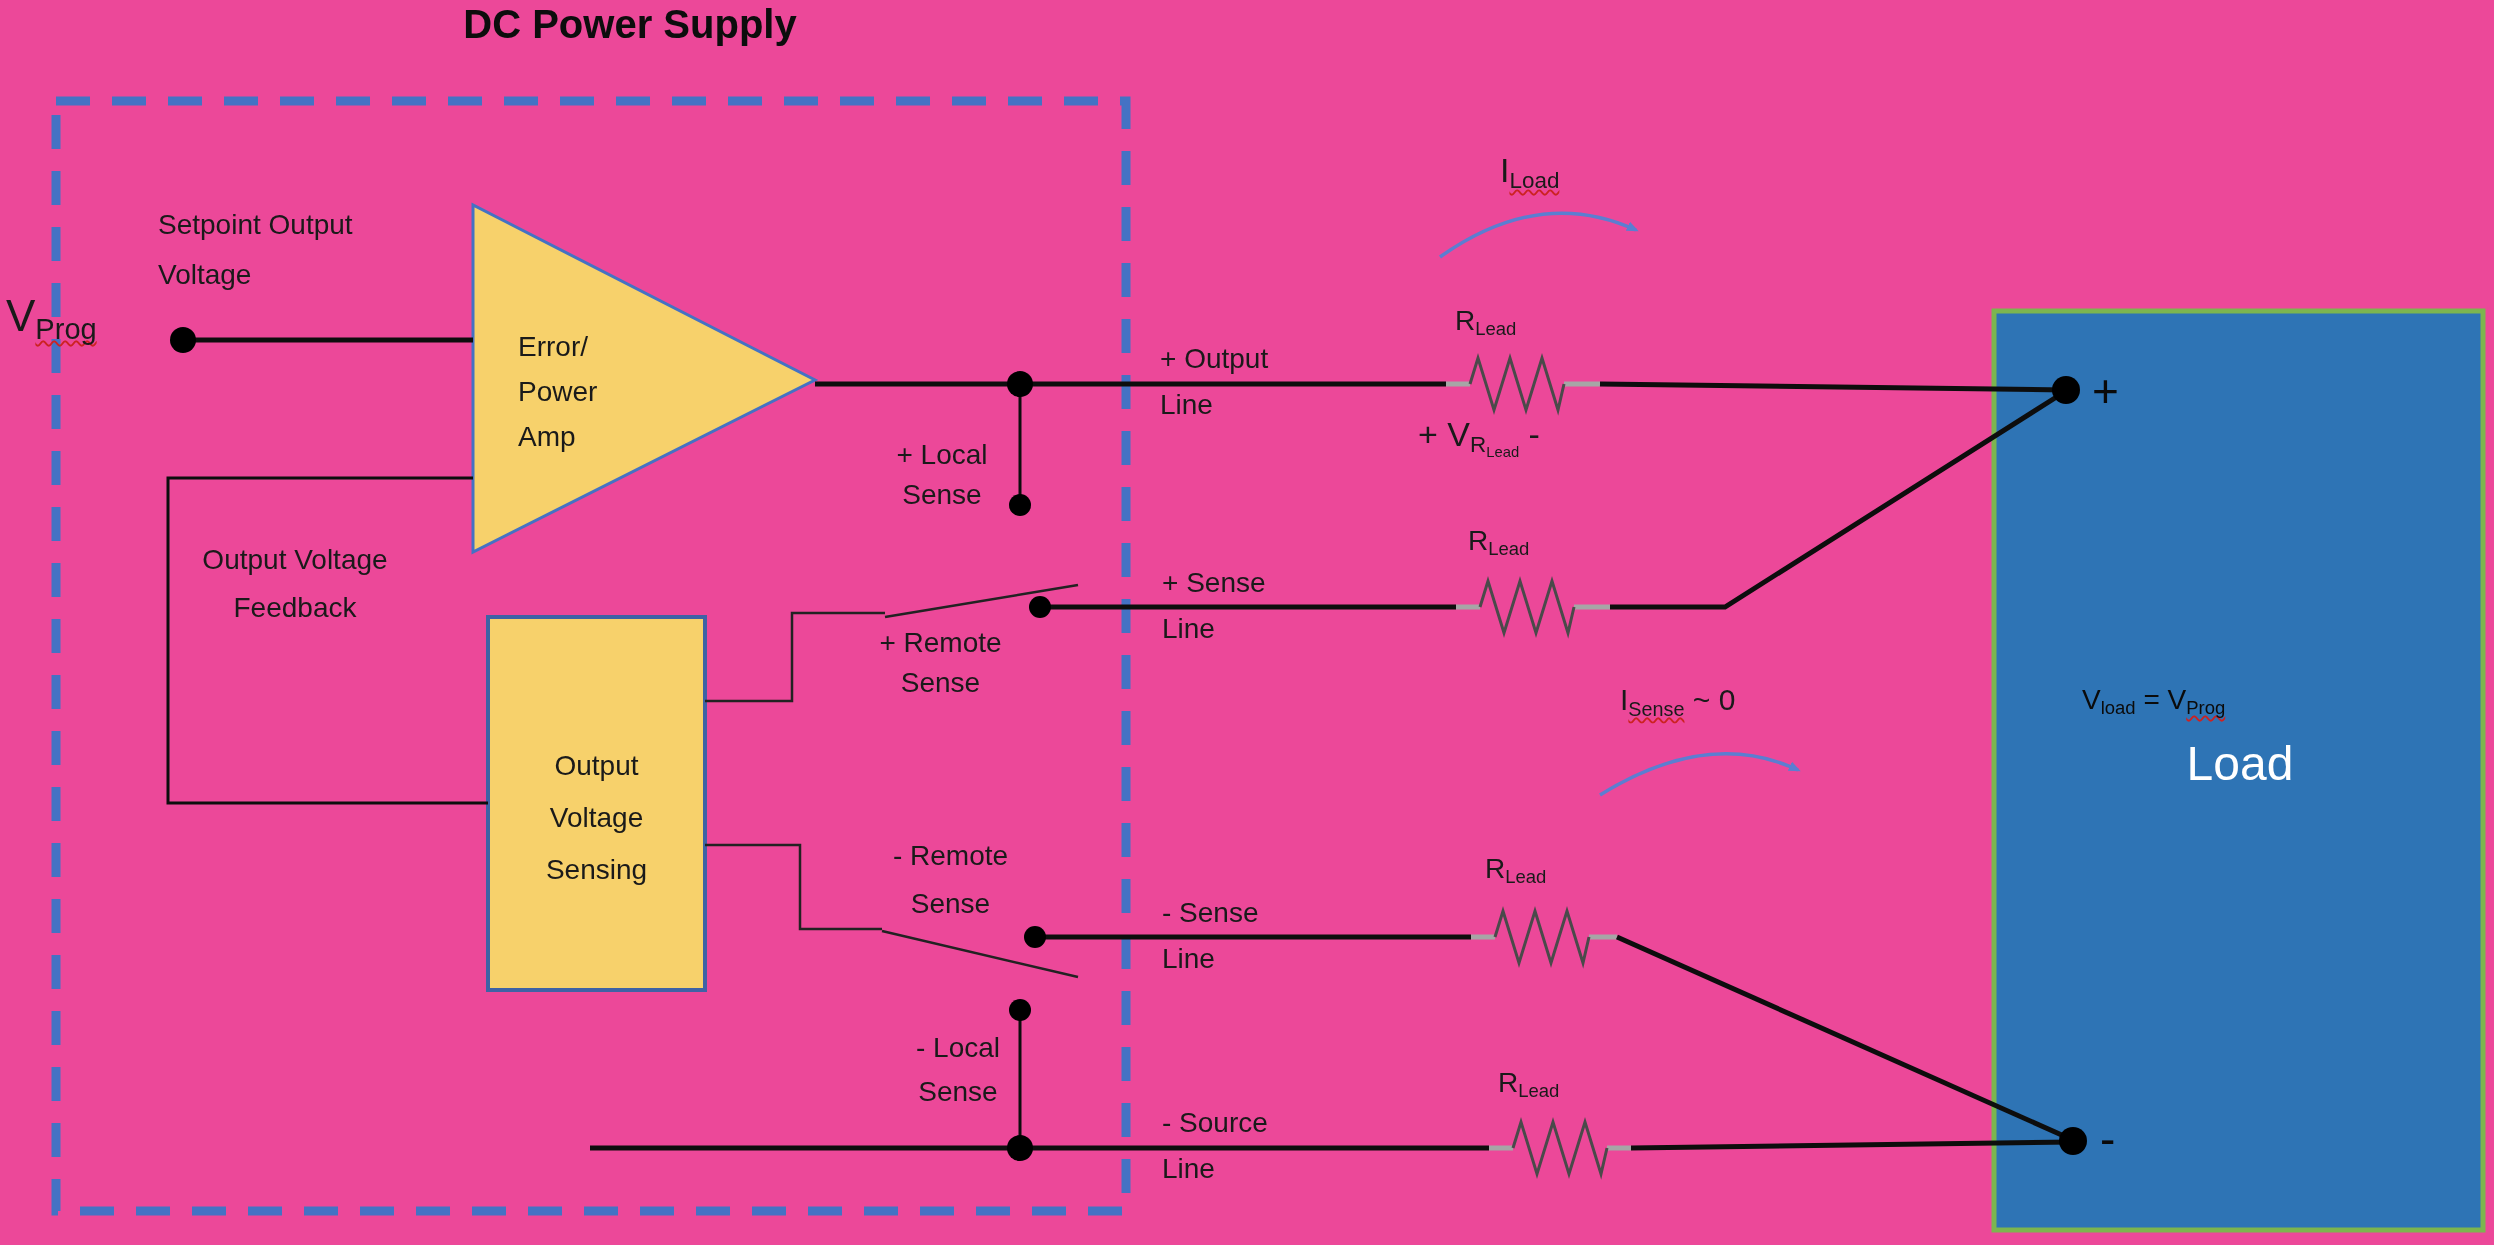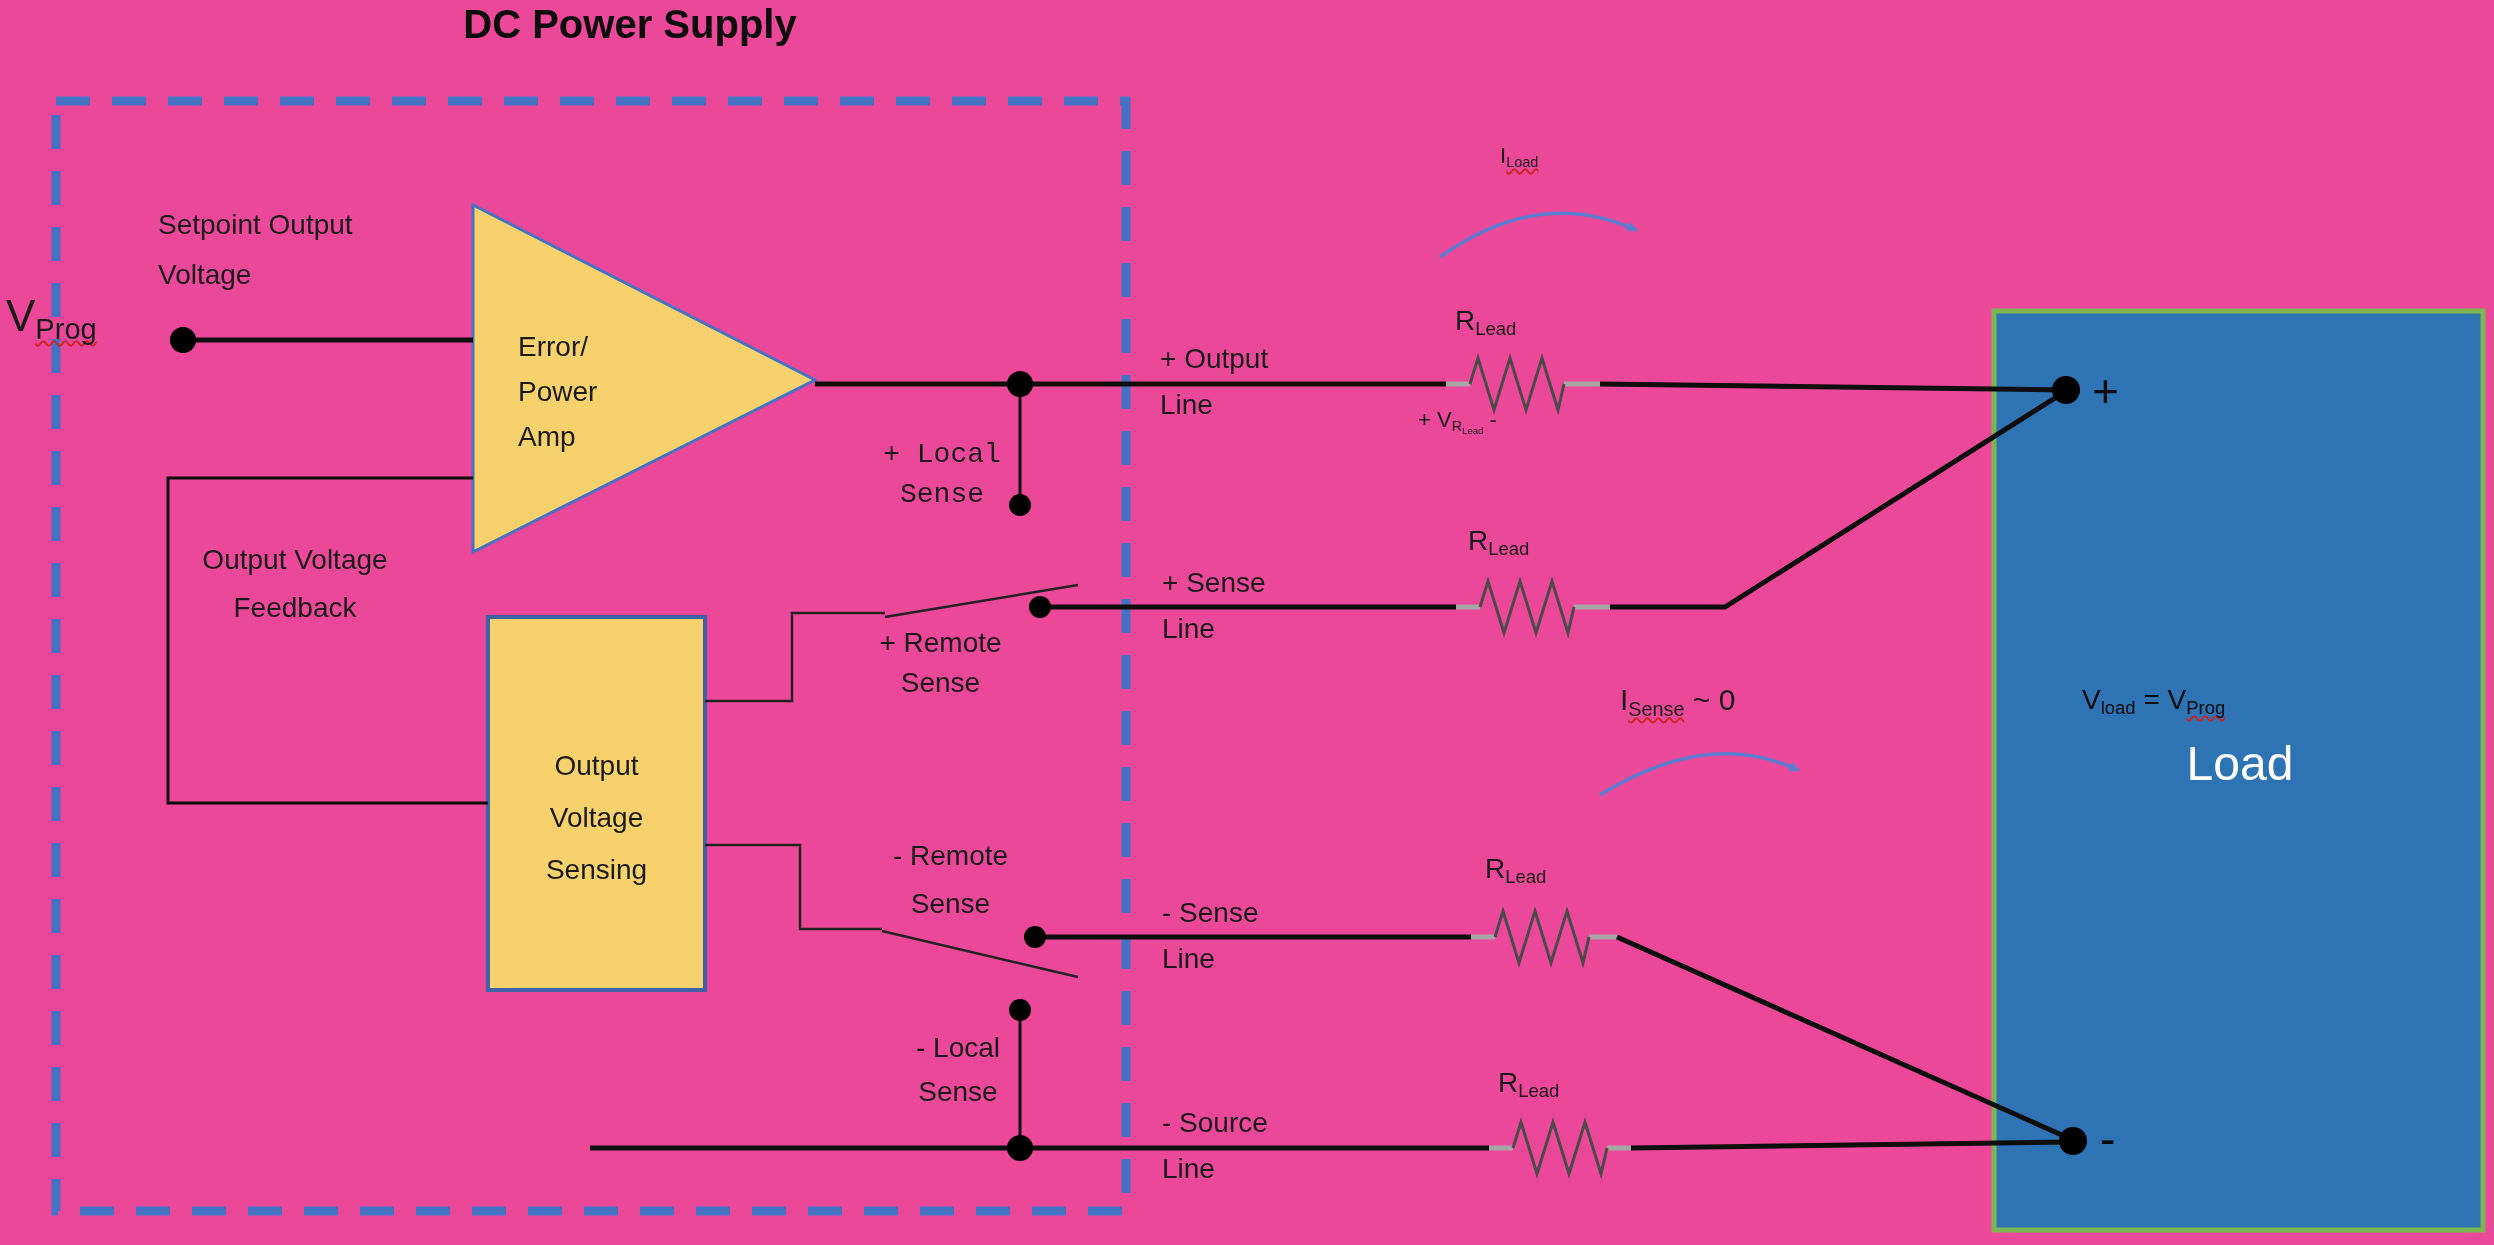--- a/index.html
+++ b/index.html
@@ -8,21 +8,21 @@
   #wires{position:absolute;left:0;top:0;width:2494px;height:1245px;}
   .lbl{position:absolute;font-size:28px;line-height:46px;white-space:nowrap;}
   .ctr{text-align:center;}
   .fx span{white-space:pre;}
   .sub{font-size:0.66em;vertical-align:-0.28em;}
   .sub .sub{vertical-align:-0.35em;}
   .sq{text-decoration:underline wavy #cc2222 2px;text-decoration-skip-ink:none;}
   .title{font-size:40px;line-height:48px;font-weight:bold;color:#0d0d0d;}
   .big{font-size:44px;line-height:52px;}
   .f30{font-size:30px;line-height:44px;}
-  .f34{font-size:22px;line-height:44px;}
+  .f34{font-size:34px;line-height:73px;}
   .f36{font-size:28px;line-height:52px;}
   .loadname{font-size:48px;line-height:56px;color:#ffffff;}
   .term{font-size:46px;line-height:50px;color:#0a0a0a;}
   .onblue{color:#0b0b0b;}
 </style>
 </head>
 <body>
 
 <div id="stage">
 
@@ -102,21 +102,21 @@
     <span>V</span><span class="sub sq">Prog</span>
   </div>
 
   <div class="lbl" style="left:518px;top:324px;line-height:45px;">
     <span>Error/</span><br>
     <span>Power</span><br>
     <span>Amp</span>
   </div>
 
 
-  <div class="lbl ctr" style="left:872px;top:435px;width:140px;line-height:40px;font-family:Liberation Mono, monospace;">
+  <div class="lbl ctr" style="left:872px;top:435px;width:140px;line-height:40px;">
     <span>+ Local</span><br>
     <span>Sense</span>
   </div>
 
   <div class="lbl ctr" style="left:170px;top:536px;width:250px;line-height:48px;">
     <span>Output Voltage</span><br>
     <span>Feedback</span>
   </div>
 
   <div class="lbl ctr" style="left:488px;top:740px;width:217px;line-height:52px;">

